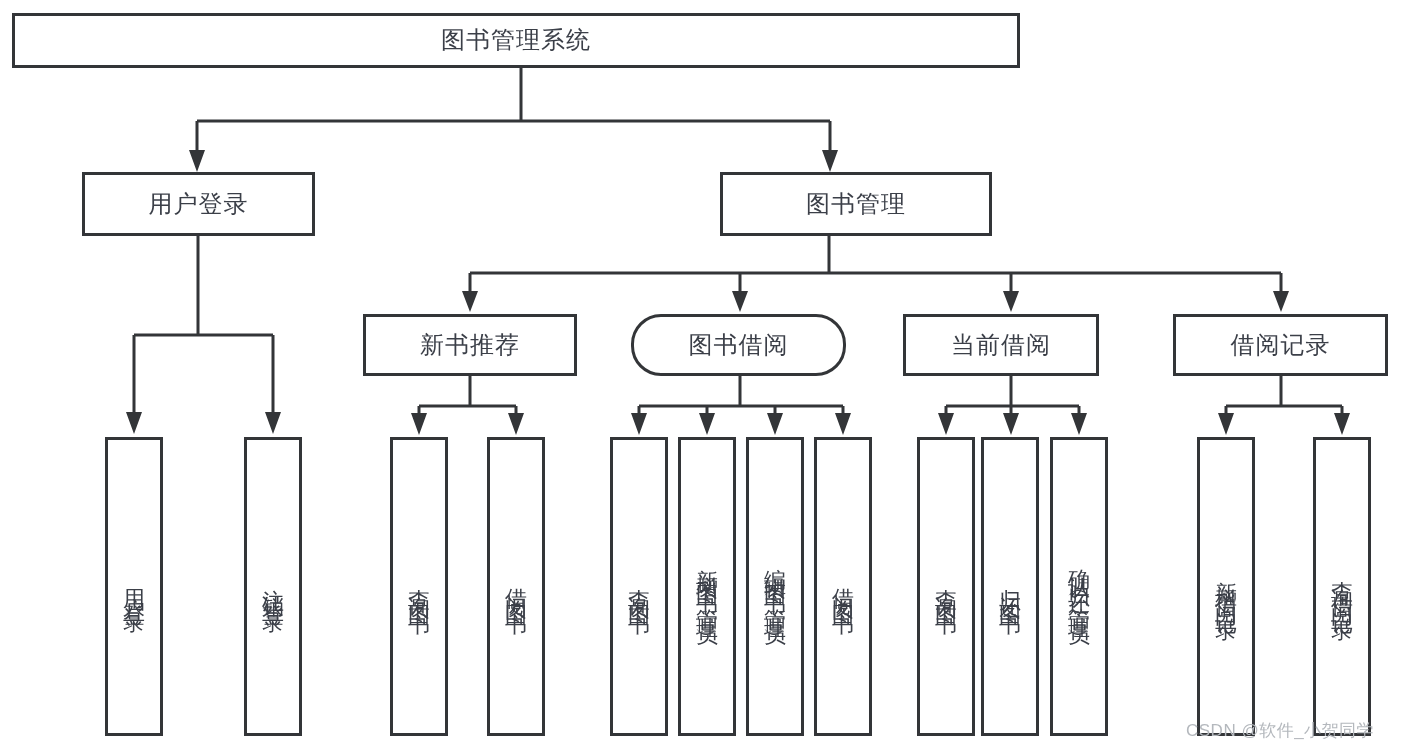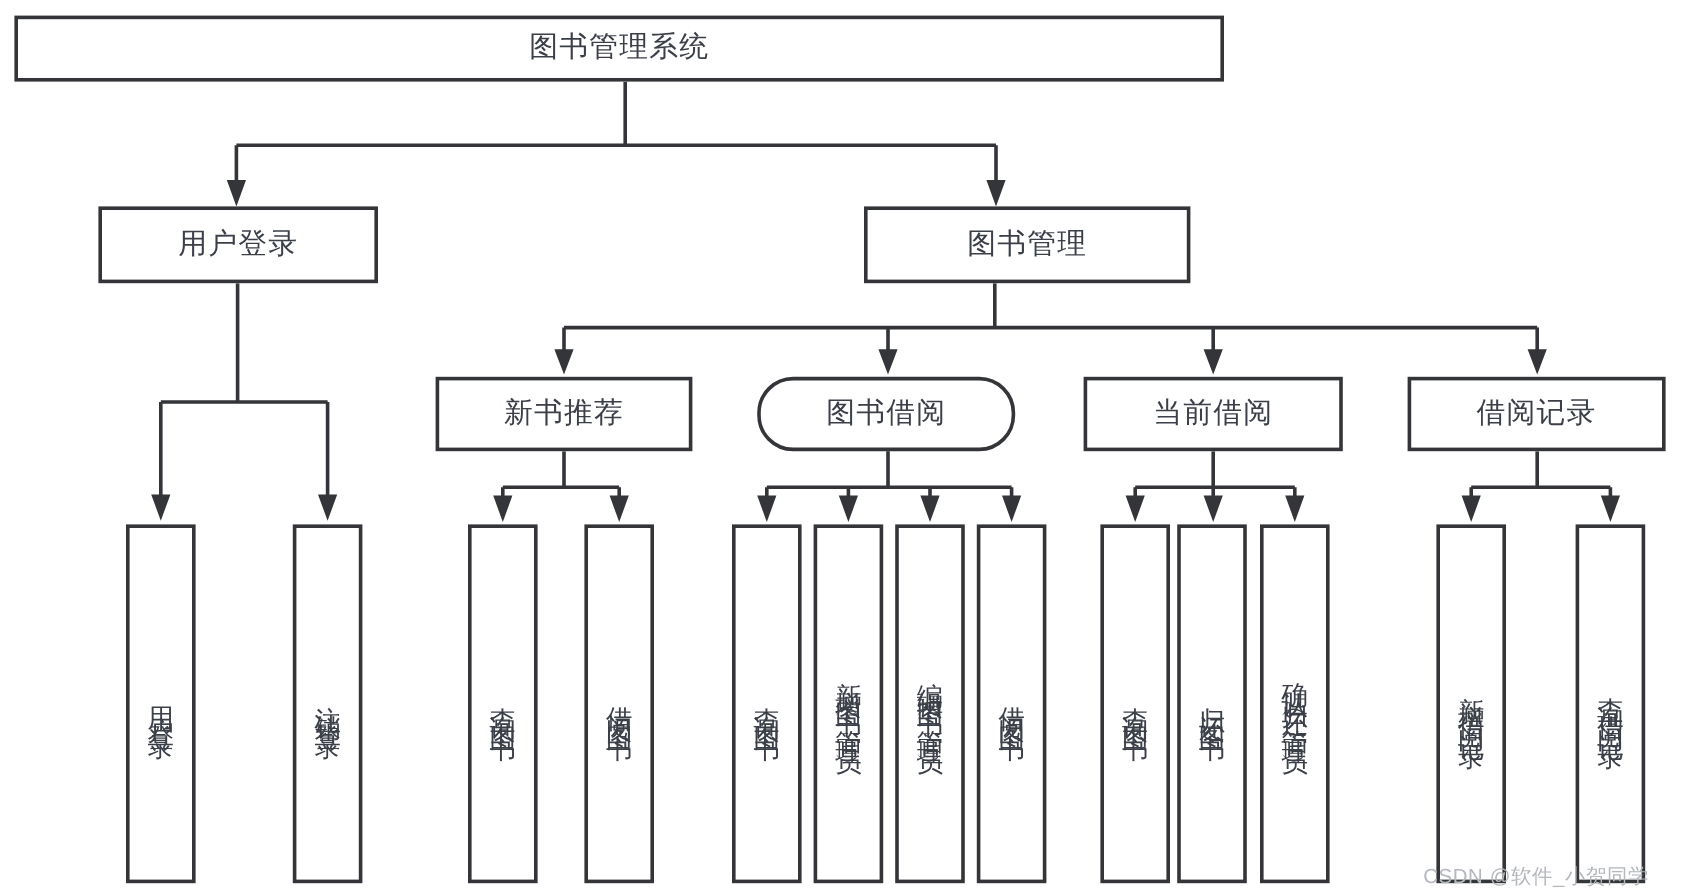--- a/index.html
+++ b/index.html
@@ -87,21 +87,21 @@
   <div class="node" style="left:720px; top:172px; width:272px; height:64px;">
     <span>图书管理</span>
   </div>
 
   <div class="node" style="left:363px; top:314px; width:214px; height:62px;">
     <span>新书推荐</span>
   </div>
   <div class="node" style="left:631px; top:314px; width:215px; height:62px;border-radius:30px;">
     <span>图书借阅</span>
   </div>
-  <div class="node" style="left:903px; top:314px; width:216px; height:62px;">
+  <div class="node" style="left:903px; top:314px; width:196px; height:62px;">
     <span>当前借阅</span>
   </div>
   <div class="node" style="left:1173px; top:314px; width:215px; height:62px;">
     <span>借阅记录</span>
   </div>
 
   <div class="node node-v" style="left:105px; top:437px; width:58px; height:299px;">
     <span>用户登录</span>
   </div>
   <div class="node node-v" style="left:244px; top:437px; width:58px; height:299px;">

